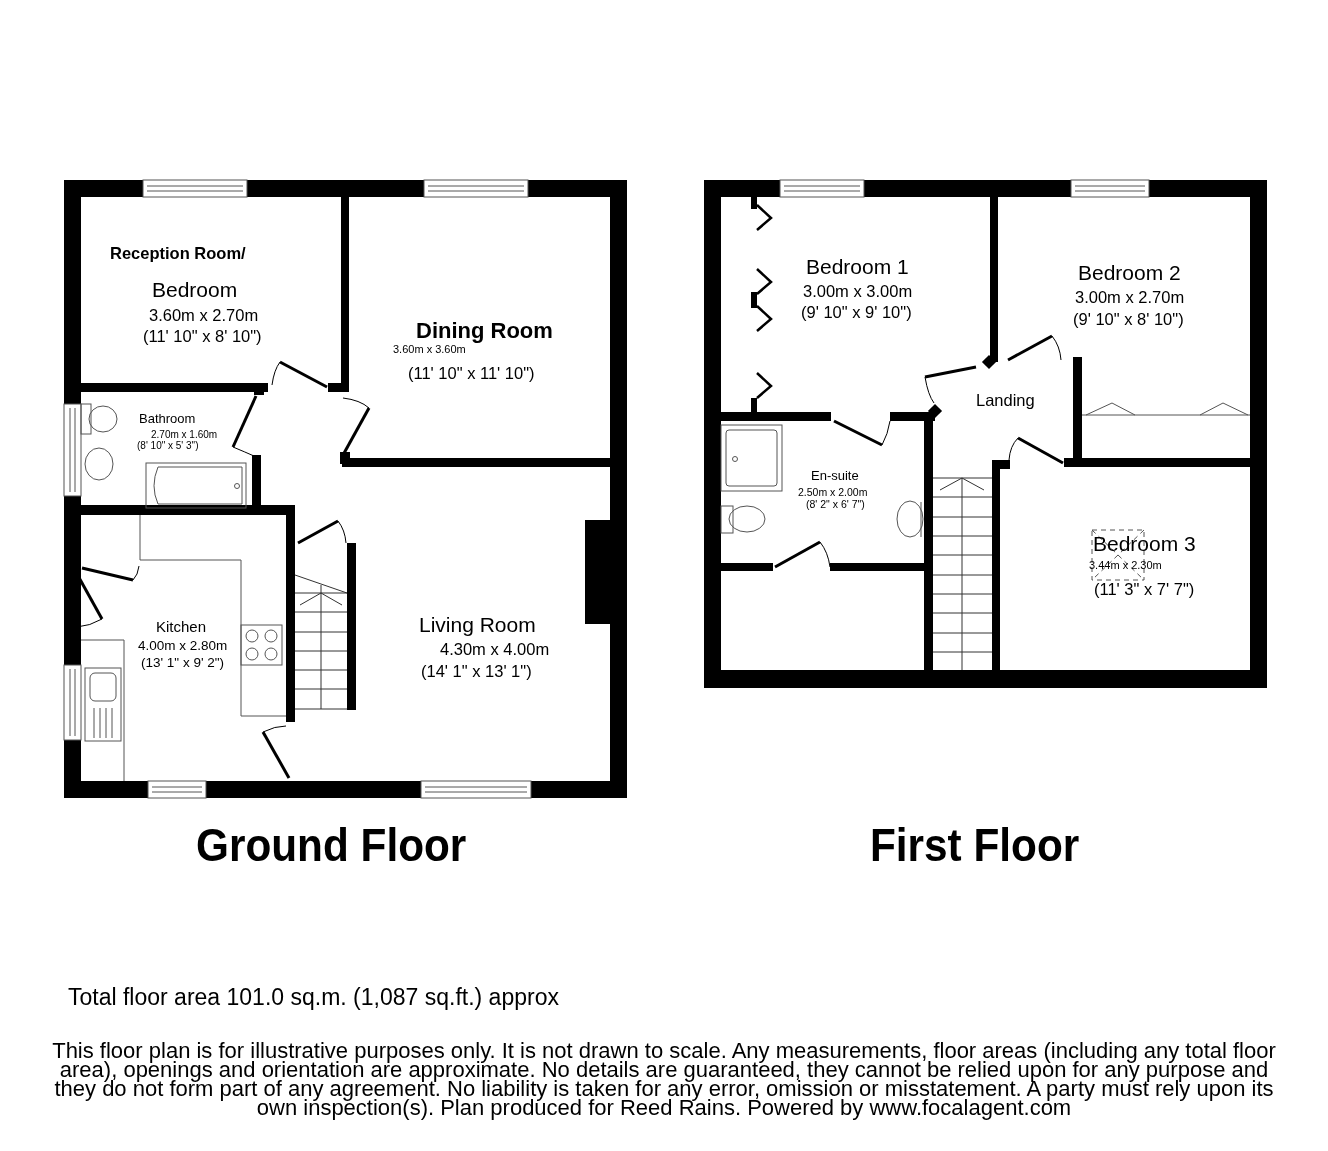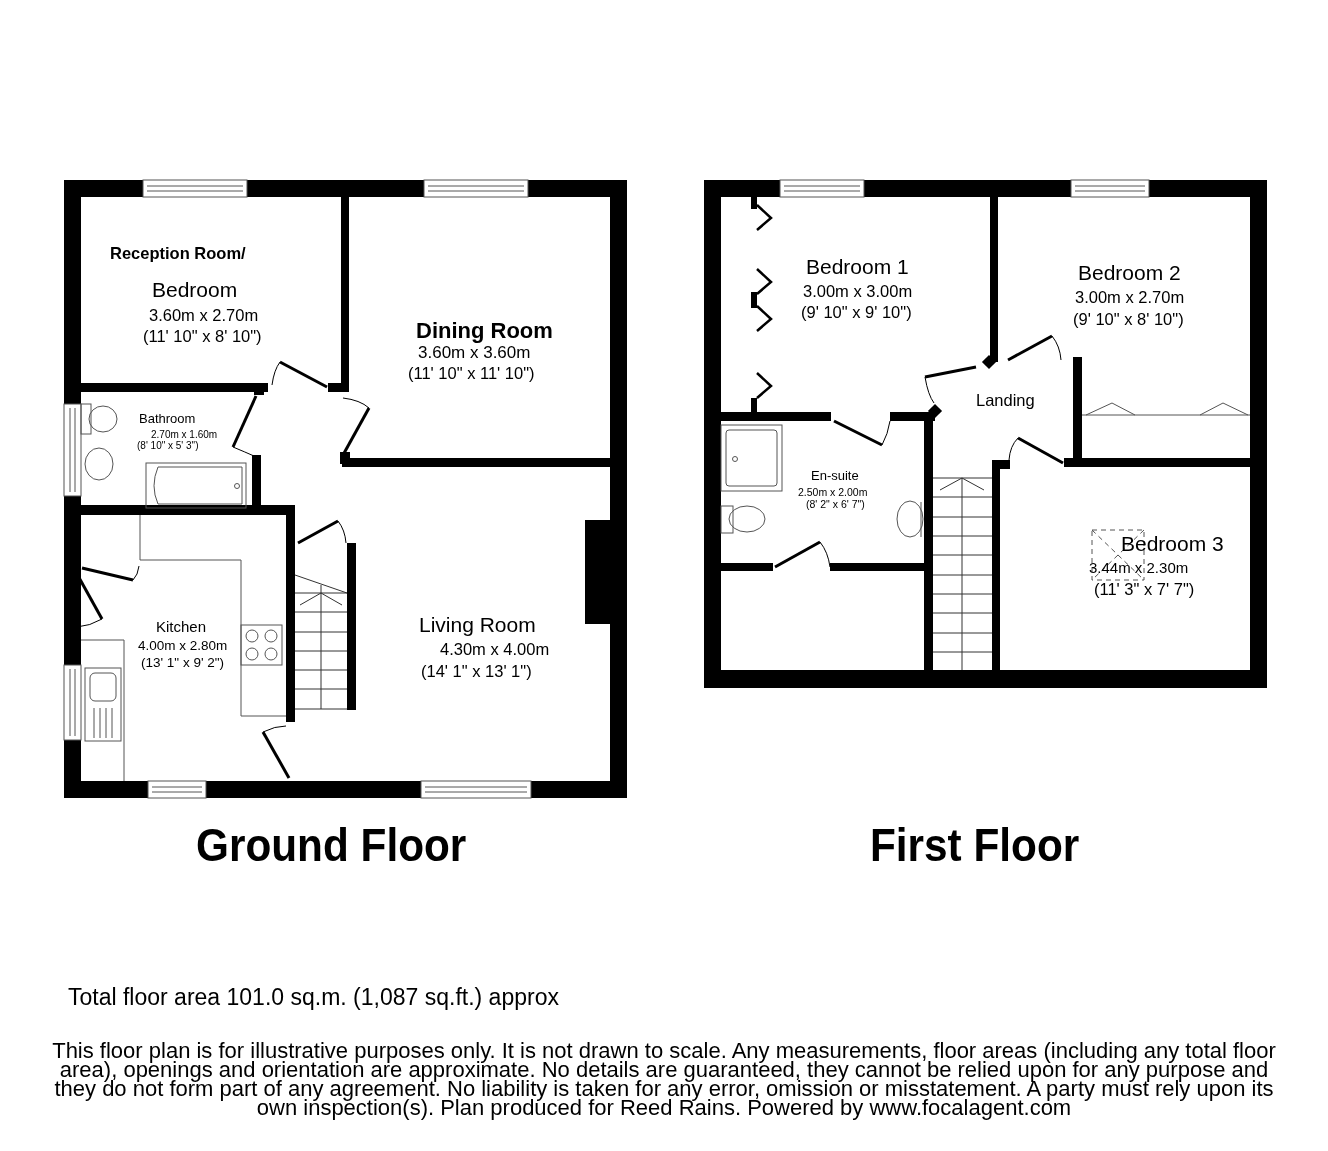--- a/index.html
+++ b/index.html
@@ -197,21 +197,21 @@
     </g>
   </g>
 </svg>
 
 <div class="lbl" style="left:110px;top:244px;font-size:16.5px;font-weight:bold;">Reception Room/</div>
 <div class="lbl" style="left:152px;top:278px;font-size:21px;">Bedroom</div>
 <div class="lbl" style="left:149px;top:306px;font-size:16.5px;">3.60m x 2.70m</div>
 <div class="lbl" style="left:143px;top:327px;font-size:16.5px;">(11' 10" x 8' 10")</div>
 
 <div class="lbl" style="left:416px;top:294px;font-size:22px;font-weight:bold;margin-top:24px;">Dining Room</div>
-<div class="lbl" style="left:418px;top:343px;font-size:17px;">3.60m x 3.60m</div>
+<div class="lbl" style="left:393px;top:343px;font-size:11px;">3.60m x 3.60m</div>
 <div class="lbl" style="left:408px;top:364px;font-size:16.5px;">(11' 10" x 11' 10")</div>
 
 <div class="lbl" style="left:139px;top:412px;font-size:13px;">Bathroom</div>
 <div class="lbl" style="left:151px;top:429px;font-size:10px;">2.70m x 1.60m</div>
 <div class="lbl" style="left:137px;top:440px;font-size:10px;">(8' 10" x 5' 3")</div>
 
 <div class="lbl" style="left:156px;top:618px;font-size:15px;">Kitchen</div>
 <div class="lbl" style="left:138px;top:638px;font-size:13.5px;">4.00m x 2.80m</div>
 <div class="lbl" style="left:141px;top:655px;font-size:13.5px;">(13' 1" x 9' 2")</div>
 
@@ -226,21 +226,21 @@
 <div class="lbl" style="left:1078px;top:261px;font-size:21px;">Bedroom 2</div>
 <div class="lbl" style="left:1075px;top:288px;font-size:16.5px;">3.00m x 2.70m</div>
 <div class="lbl" style="left:1073px;top:310px;font-size:16.5px;">(9' 10" x 8' 10")</div>
 
 <div class="lbl" style="left:976px;top:391px;font-size:16.5px;">Landing</div>
 
 <div class="lbl" style="left:811px;top:469px;font-size:13px;">En-suite</div>
 <div class="lbl" style="left:798px;top:486px;font-size:10.5px;">2.50m x 2.00m</div>
 <div class="lbl" style="left:806px;top:498px;font-size:10.5px;">(8' 2" x 6' 7")</div>
 
-<div class="lbl" style="left:1093px;top:532px;font-size:21px;margin-left:28px;">Bedroom 3</div>
-<div class="lbl" style="left:1089px;top:559px;font-size:15px;">3.44m x 2.30m</div>
+<div class="lbl" style="left:1093px;top:532px;font-size:21px;">Bedroom 3</div>
+<div class="lbl" style="left:1089px;top:559px;font-size:11px;">3.44m x 2.30m</div>
 <div class="lbl" style="left:1094px;top:580px;font-size:16.5px;">(11' 3" x 7' 7")</div>
 
 <div class="floor-title" style="left:196px;top:818px;">Ground Floor</div>
 <div class="floor-title" style="left:870px;top:818px;">First Floor</div>
 
 <div class="total">Total floor area 101.0 sq.m. (1,087 sq.ft.) approx</div>
 <div class="disclaimer">This floor plan is for illustrative purposes only. It is not drawn to scale. Any measurements, floor areas (including any total floor area), openings and orientation are approximate. No details are guaranteed, they cannot be relied upon for any purpose and they do not form part of any agreement. No liability is taken for any error, omission or misstatement. A party must rely upon its own inspection(s). Plan produced for Reed Rains. Powered by www.focalagent.com</div>
 
 </body></html>

